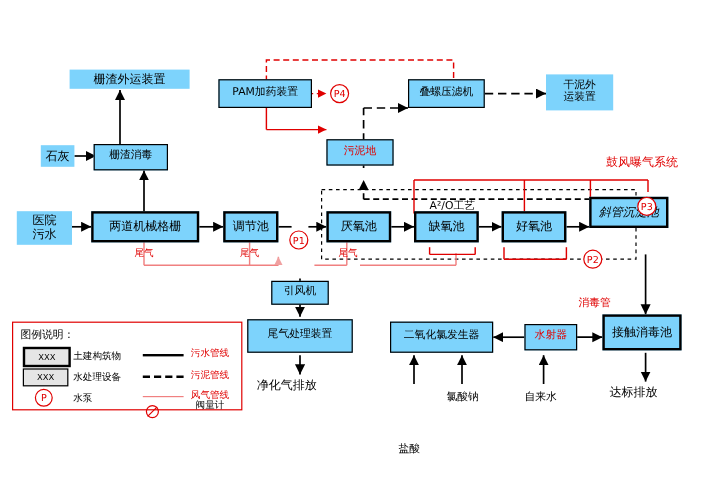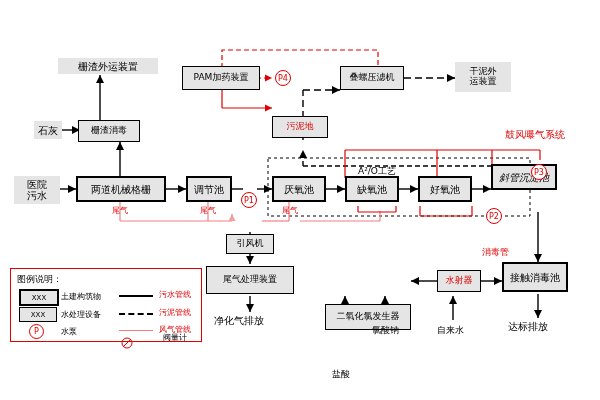--- a/index.html
+++ b/index.html
@@ -12,21 +12,21 @@
   }
   #root{position:absolute;left:0;top:0;width:600px;height:400px;}
   .node{
     position:absolute;
     box-sizing:border-box;
     display:flex;align-items:center;justify-content:center;
     text-align:center;
     line-height:1.1;
     font-size:9px;
     color:#000;
-    background:#e5e5e5;
+    background:#7dd3fc;
   }
   .box{border:1px solid #000;}
   .box2{border:2px solid #000;}
   .lbl{position:absolute;font-size:9px;color:#000;white-space:nowrap;}
   .lbl.red{color:#e00000;}
   .pump{
     position:absolute;width:14px;height:14px;border-radius:50%;
     border:1px solid #e00000;color:#e00000;font-size:8px;
     display:flex;align-items:center;justify-content:center;
     background:#fff;font-family:"DejaVu Sans",sans-serif;
@@ -205,21 +205,21 @@
   </div>
 
   <div class="node box" style="left:226px;top:234px;width:48px;height:20px;">
     <span>引风机</span>
   </div>
 
   <div class="node box" style="left:206px;top:266px;width:88px;height:28px;">
     <span>尾气处理装置</span>
   </div>
 
-  <div class="node box" style="left:325px;top:268px;width:86px;height:26px;margin-top:36px;">
+  <div class="node box" style="left:325px;top:268px;width:86px;height:26px;">
     <span>二氧化氯发生器</span>
   </div>
 
   <div class="node box" style="left:437px;top:270px;width:44px;height:22px;">
     <span class="lbl red" style="position:static;">水射器</span>
   </div>
 
   <div class="lbl" style="left:332px;top:324px;margin-top:44px;">
     <span>盐酸</span>
   </div>

